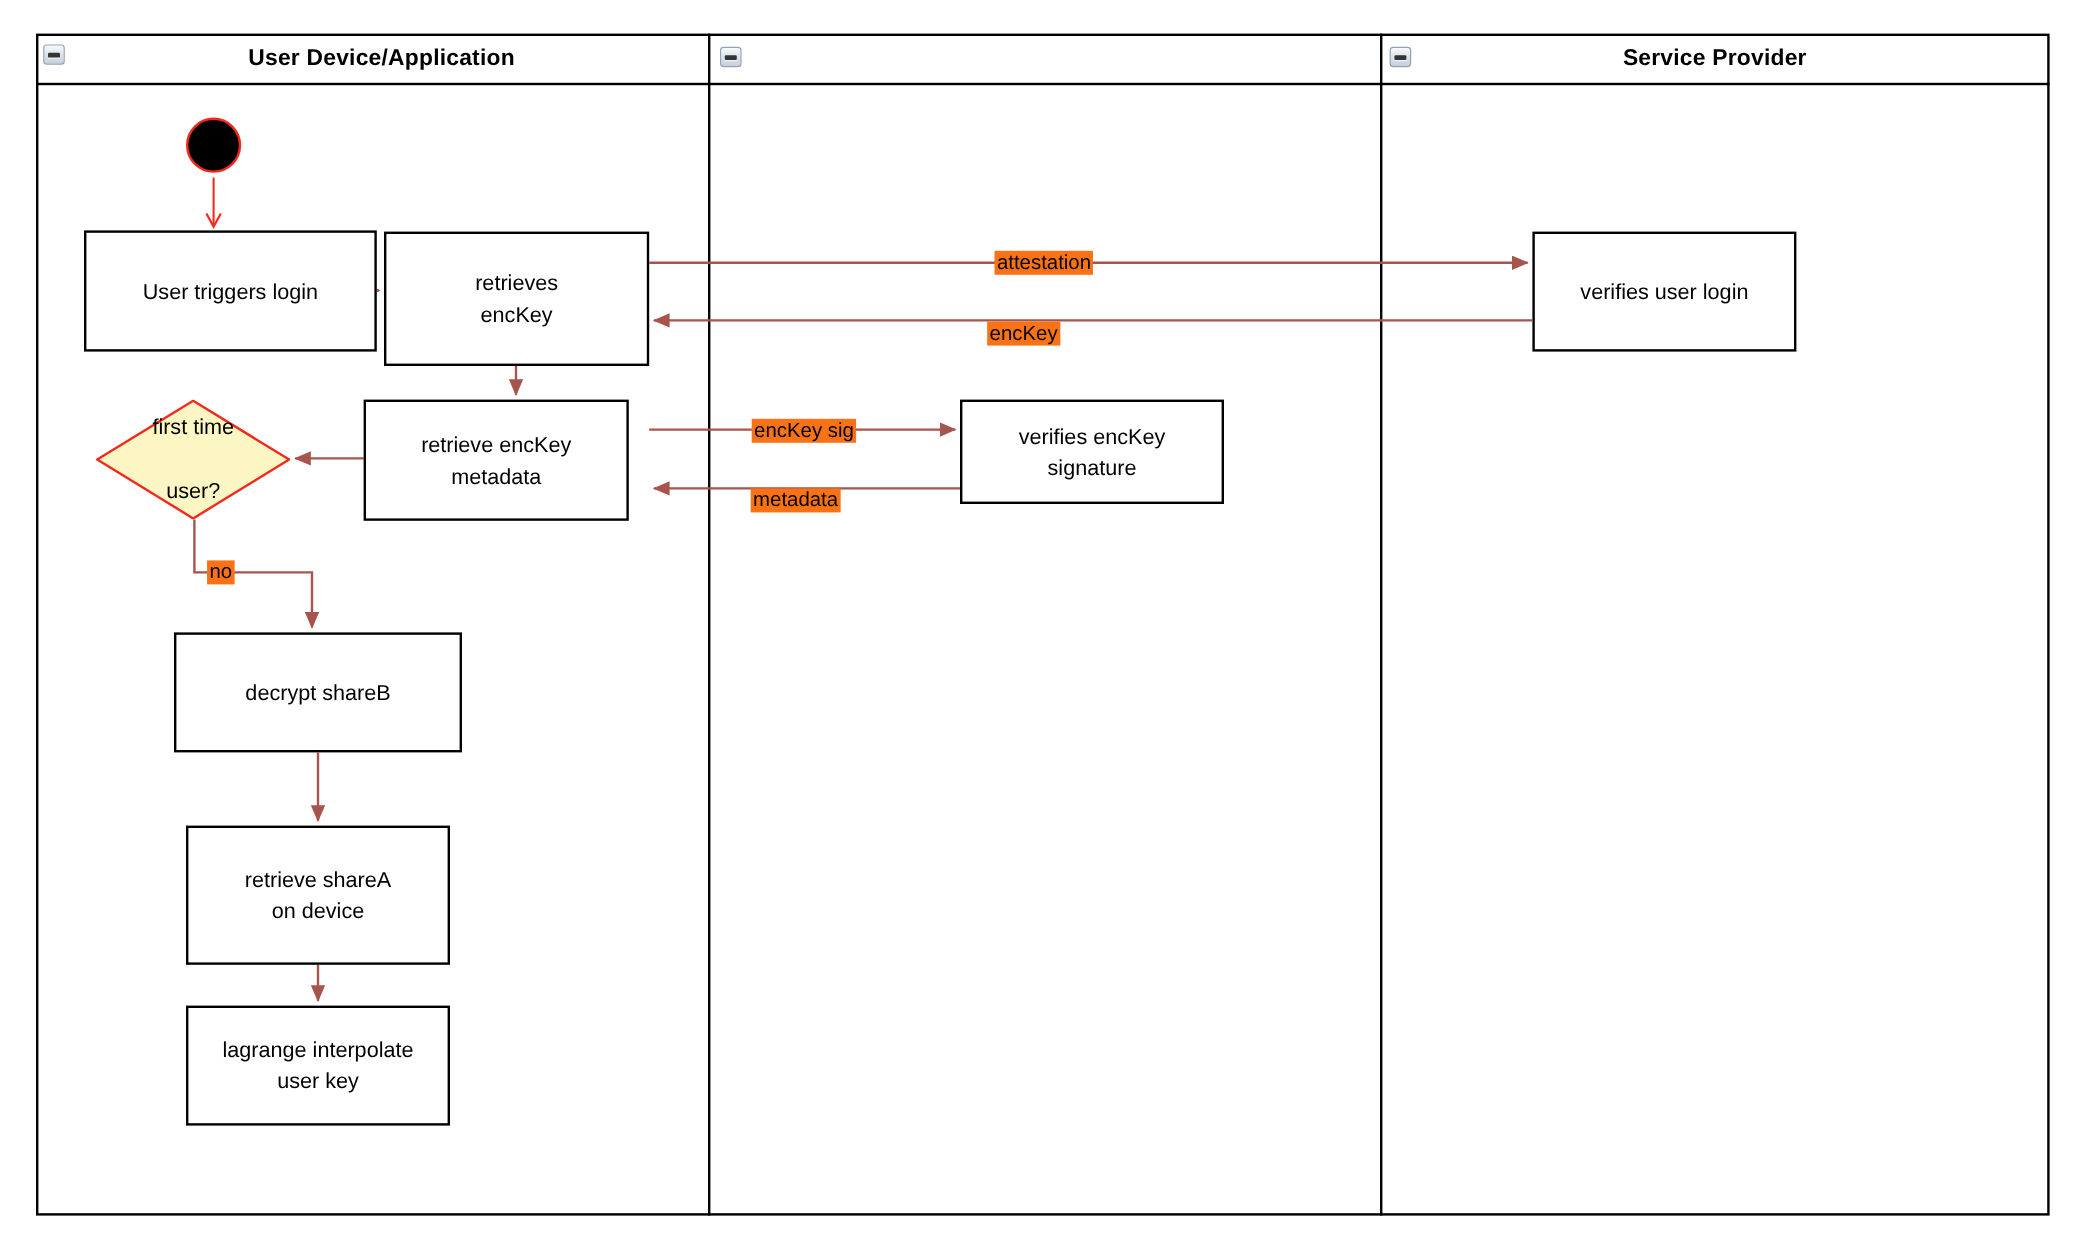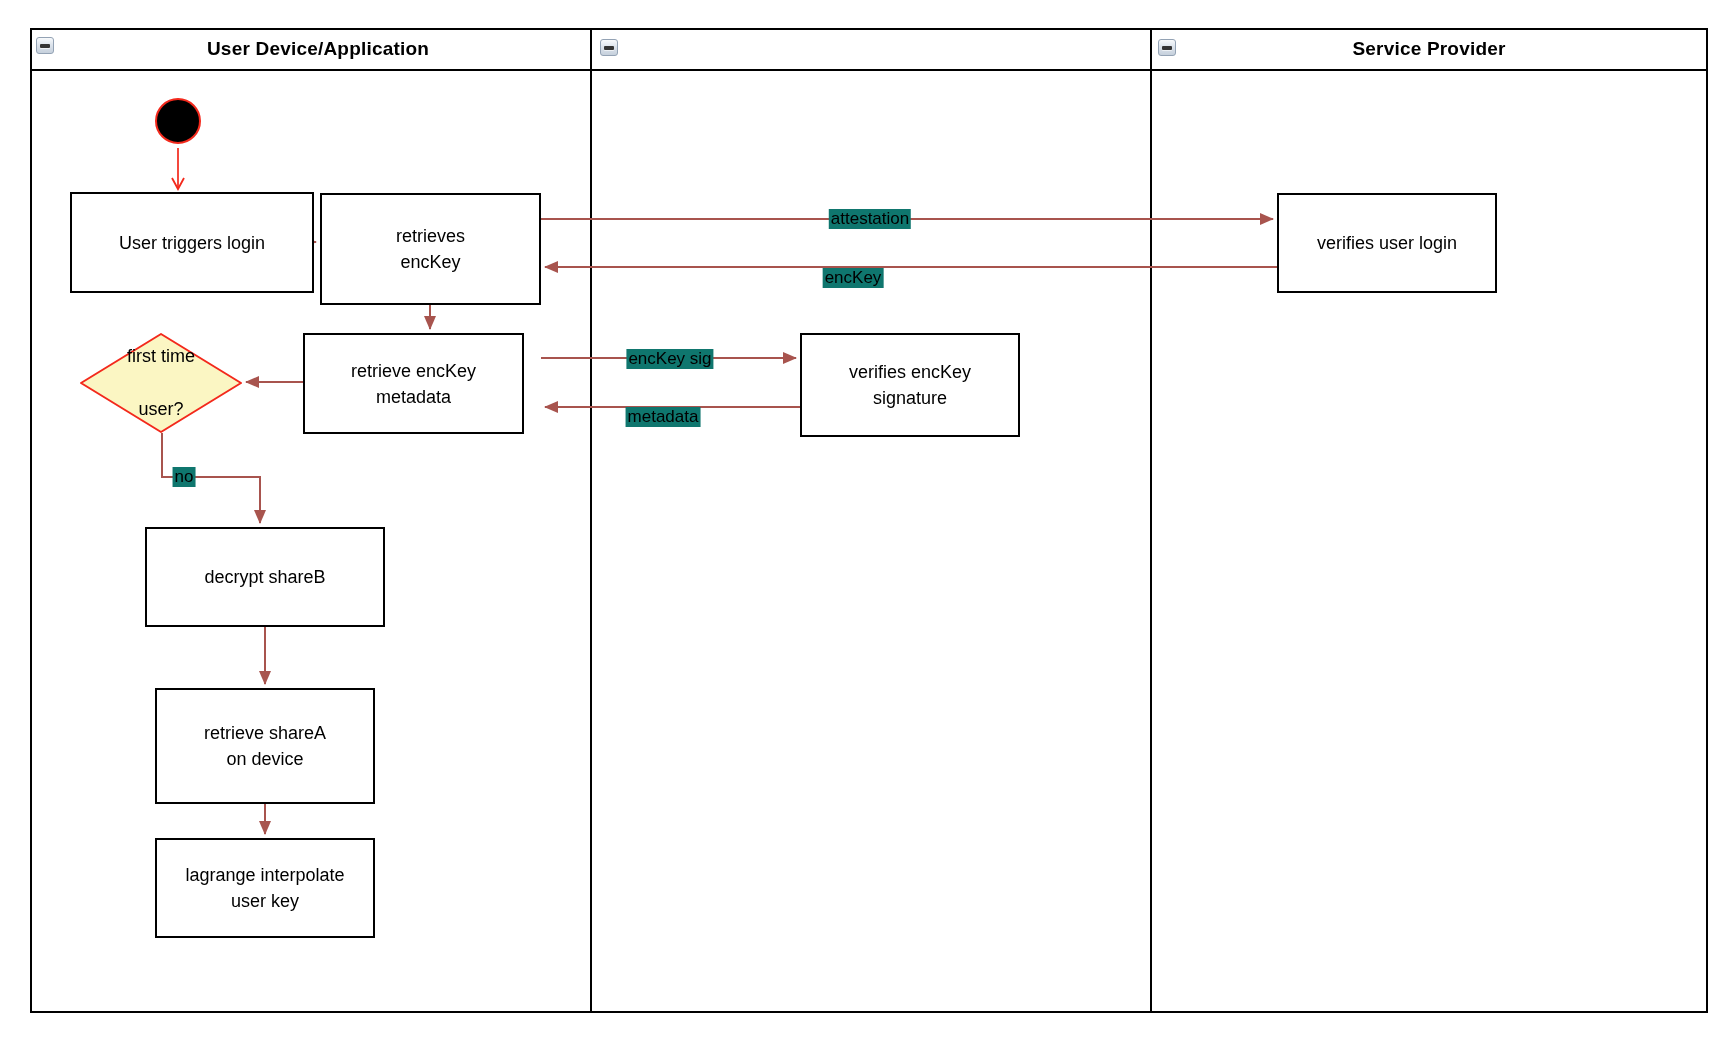--- a/index.html
+++ b/index.html
@@ -48,21 +48,21 @@
   .node.diamond .dlabel{
     position:absolute;inset:0;display:flex;flex-direction:column;align-items:center;justify-content:center;
     font-size:18px;line-height:25px;color:#000;text-align:center;gap:28px;
   }
 
   
   #edge-layer{position:absolute;left:0;top:0;pointer-events:none;}
   #edge-layer polyline{pointer-events:stroke;}
   .edge-label{
     position:absolute;transform:translate(-50%,-50%);
-    background:#0f766e;padding:0 2px;font-size:17px;line-height:20px;color:#000;white-space:nowrap;
+    background:#f97316;padding:0 2px;font-size:17px;line-height:20px;color:#000;white-space:nowrap;
   }
 </style>
 </head>
 <body style="--red: #f3291c;">
 
 <div class="canvas">
 
   <div class="frame"></div>
   <div class="header-line"></div>
 
@@ -113,21 +113,21 @@
         <div>retrieves</div>
         <div>encKey</div>
       </div>
       <div class="node rect" style="left: 1277px; top: 193px; width: 220px; height: 100px; text-align: center;">
         <div>verifies user login</div>
       </div>
       <div class="node rect" style="left: 303px; top: 333px; width: 221px; height: 101px;">
         <div>retrieve encKey</div>
         <div>metadata</div>
       </div>
-      <div class="node rect" style="left: 800px; top: 333px; width: 220px; height: 104px;">
+      <div class="node rect" style="left: 800px; top: 333px; width: 220px; height: 87px;">
         <div>verifies encKey</div>
         <div>signature</div>
       </div>
       <div class="node diamond" style="left: 80px; top: 333px; width: 162px; height: 100px;"><svg width="162" height="100">
           <polygon points="1,50 81,1 161,50 81,99" fill="#fbf6c3" stroke="#f3291c" stroke-width="2" stroke-linejoin="round"></polygon>
         </svg><div class="dlabel">
           <div>first time</div>
           <div>user?</div>
         </div></div>
       <div class="node rect" style="left: 145px; top: 527px; width: 240px; height: 100px;">

